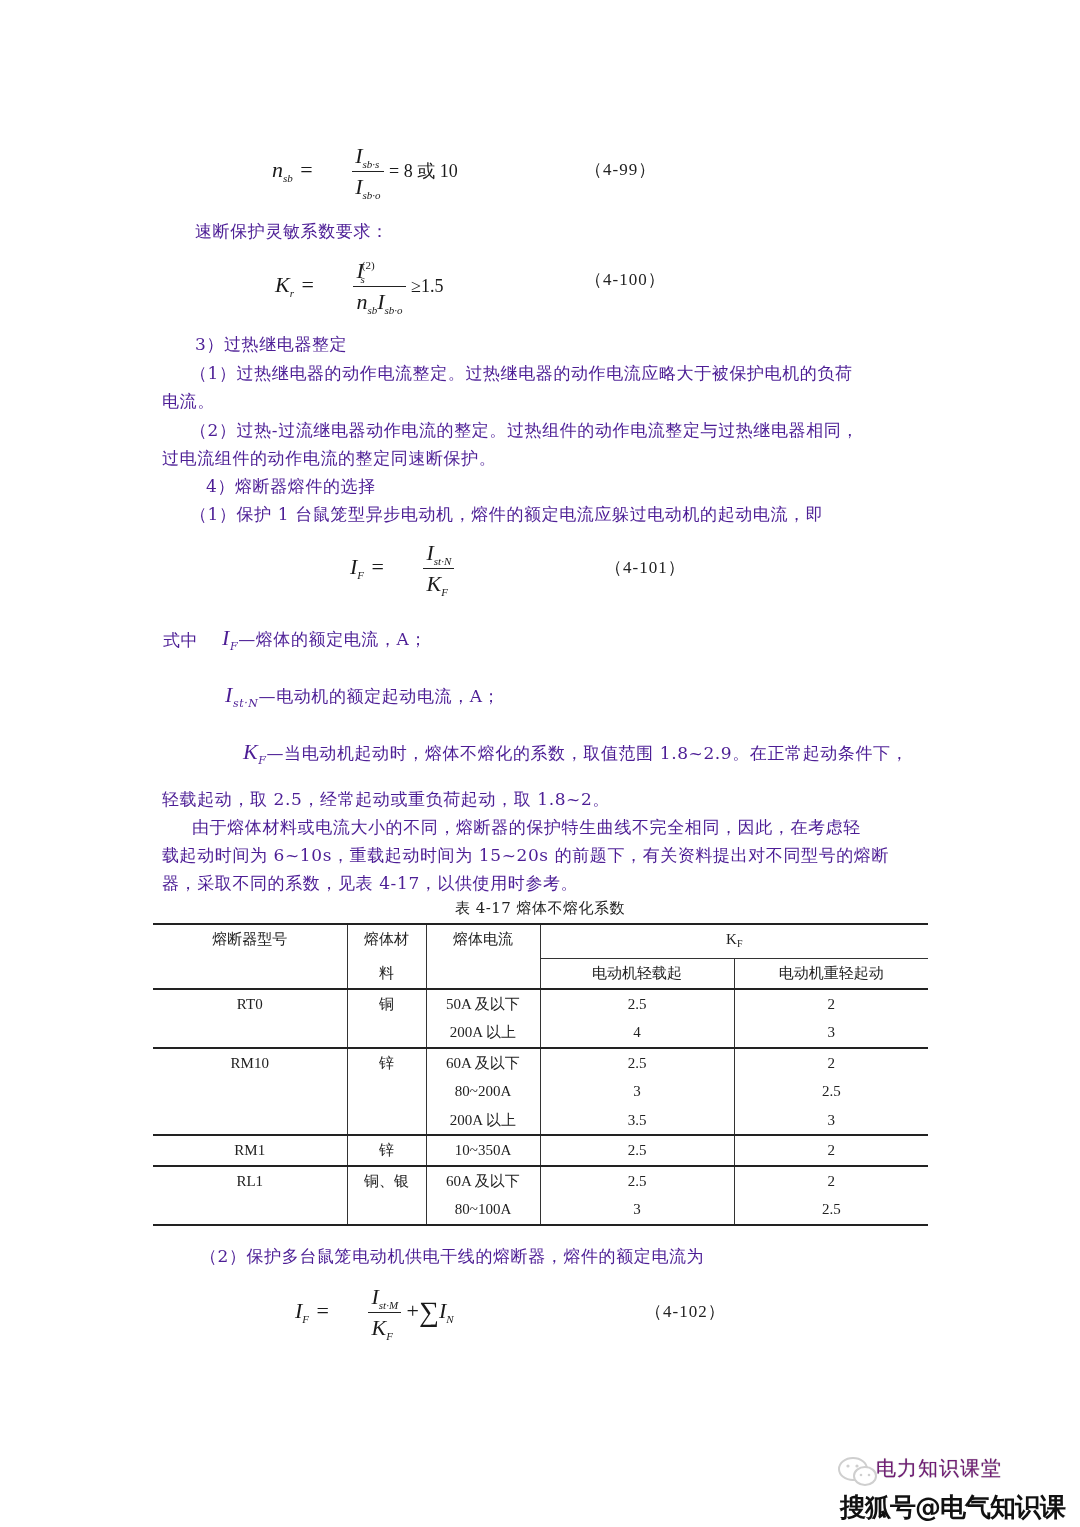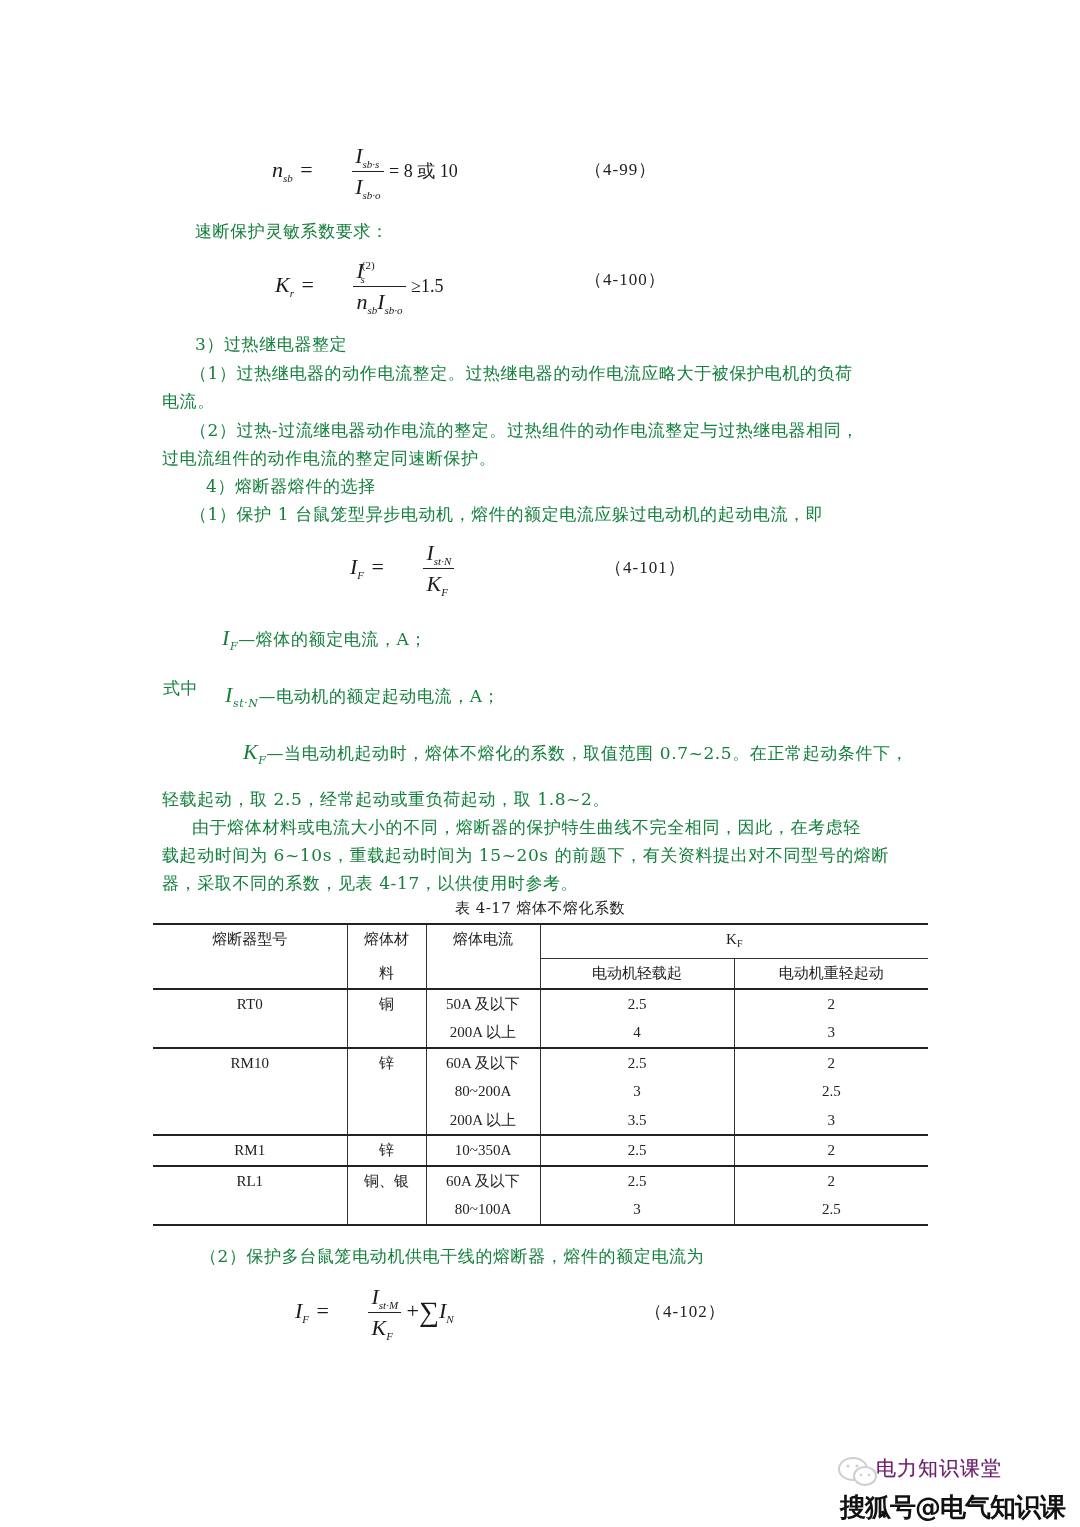--- a/index.html
+++ b/index.html
@@ -1,18 +1,18 @@
 <!DOCTYPE html>
 <html><head>
 <meta charset="utf-8">
 <style>
   html, body { margin:0; padding:0; background:#ffffff; }
   body { width:1080px; height:1527px; position:relative; overflow:hidden;
          font-family:"DejaVu Serif","Liberation Serif",serif; color:#1e1e1e; }
-  .p { position:absolute; font-size:17px; line-height:24px; white-space:nowrap; color:#15803d; letter-spacing:0.6px; }
+  .p { position:absolute; font-size:17px; line-height:24px; white-space:nowrap; color:#4c1d95; letter-spacing:0.6px; }
   .eq { position:absolute; font-family:"Liberation Serif","DejaVu Serif",serif; color:#1a1a1a; }
   .mi { font-style:italic; }
   .frac { display:inline-block; vertical-align:middle; text-align:left;margin-left:32px; }
   .frac .num { display:block; border-bottom:1px solid #222; padding:0 3px 1px; }
   .frac .den { display:block; padding:2px 3px 0; }
   .eqno { position:absolute; font-family:"Liberation Serif","DejaVu Serif",serif; font-size:17px; color:#222; letter-spacing:1px; }
   sub { font-size:11px; font-style:italic; vertical-align:-5px; }
   sup { font-size:11px; vertical-align:9px; }
 
   table.kf { position:absolute; left:153px; top:923px; width:775px; border-collapse:collapse;
@@ -68,29 +68,29 @@
 <div class="eq" style="left:350px; top:540px; font-size:22px;">
   <span class="mi">I</span><sub>F</sub>
   <span style="margin:0 2px;">=</span>
   <span class="frac">
     <span class="num"><span class="mi">I</span><sub>st·N</sub></span>
     <span class="den"><span class="mi">K</span><sub>F</sub></span>
   </span>
 </div>
 <div class="eqno" style="left:605px; top:556px;">（4-101）</div>
 
-<div class="p" style="left:163px; top:628px;margin-top:48px;">式中</div>
+<div class="p" style="left:163px; top:628px;">式中</div>
 <div class="p" style="left:222px; top:626px;">
   <span class="mi" style="font-family:'Liberation Serif',serif; font-size:22px;">I</span><sub>F</sub><span>—熔体的额定电流，A；</span>
 </div>
 <div class="p" style="left:225px; top:683px;">
   <span class="mi" style="font-family:'Liberation Serif',serif; font-size:22px;">I</span><sub>st·N</sub><span>—电动机的额定起动电流，A；</span>
 </div>
 <div class="p" style="left:243px; top:740px;">
-  <span class="mi" style="font-family:'Liberation Serif',serif; font-size:22px;">K</span><sub>F</sub><span>—当电动机起动时，熔体不熔化的系数，取值范围 0.7~2.5。在正常起动条件下，</span>
+  <span class="mi" style="font-family:'Liberation Serif',serif; font-size:22px;">K</span><sub>F</sub><span>—当电动机起动时，熔体不熔化的系数，取值范围 1.8~2.9。在正常起动条件下，</span>
 </div>
 <div class="p" style="left:162px; top:787px;">轻载起动，取 2.5，经常起动或重负荷起动，取 1.8~2。</div>
 
 <div class="p" style="left:192px; top:815px;">由于熔体材料或电流大小的不同，熔断器的保护特生曲线不完全相同，因此，在考虑轻</div>
 <div class="p" style="left:162px; top:843px;">载起动时间为 6~10s，重载起动时间为 15~20s 的前题下，有关资料提出对不同型号的熔断</div>
 <div class="p" style="left:162px; top:871px;">器，采取不同的系数，见表 4-17，以供使用时参考。</div>
 
 <div class="cap">表 4-17  熔体不熔化系数</div>
 
 <table class="kf">

